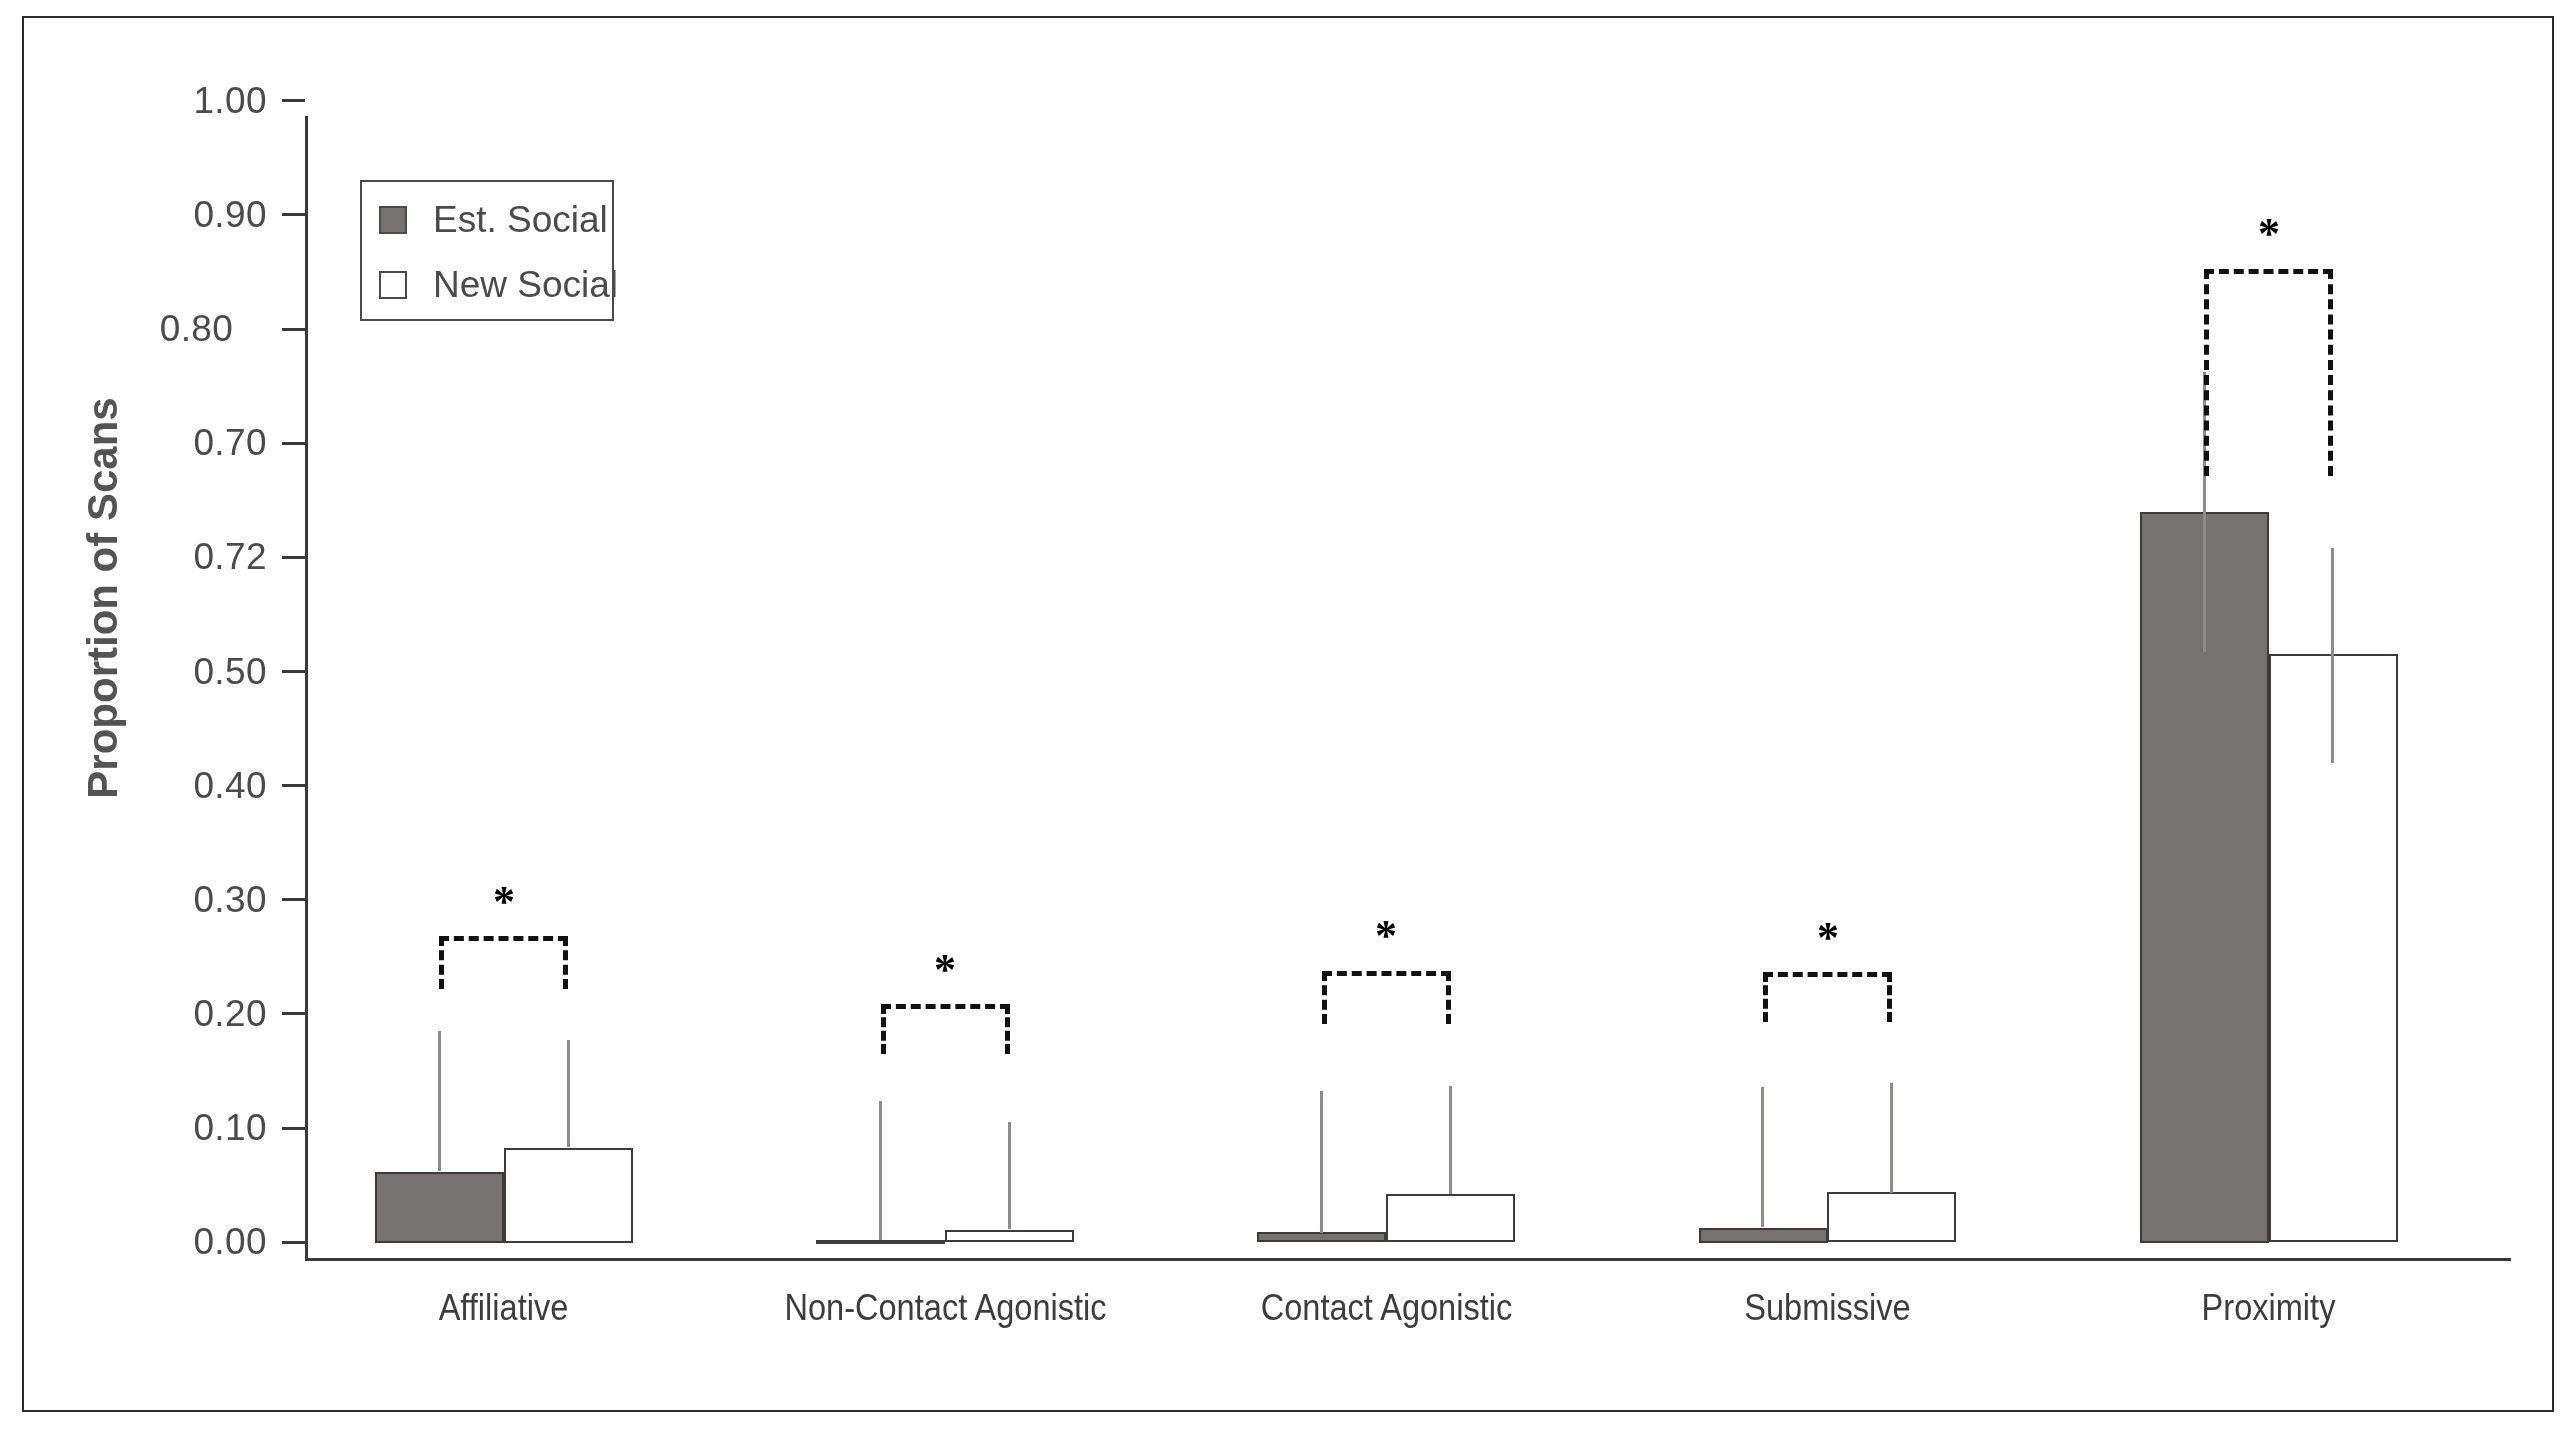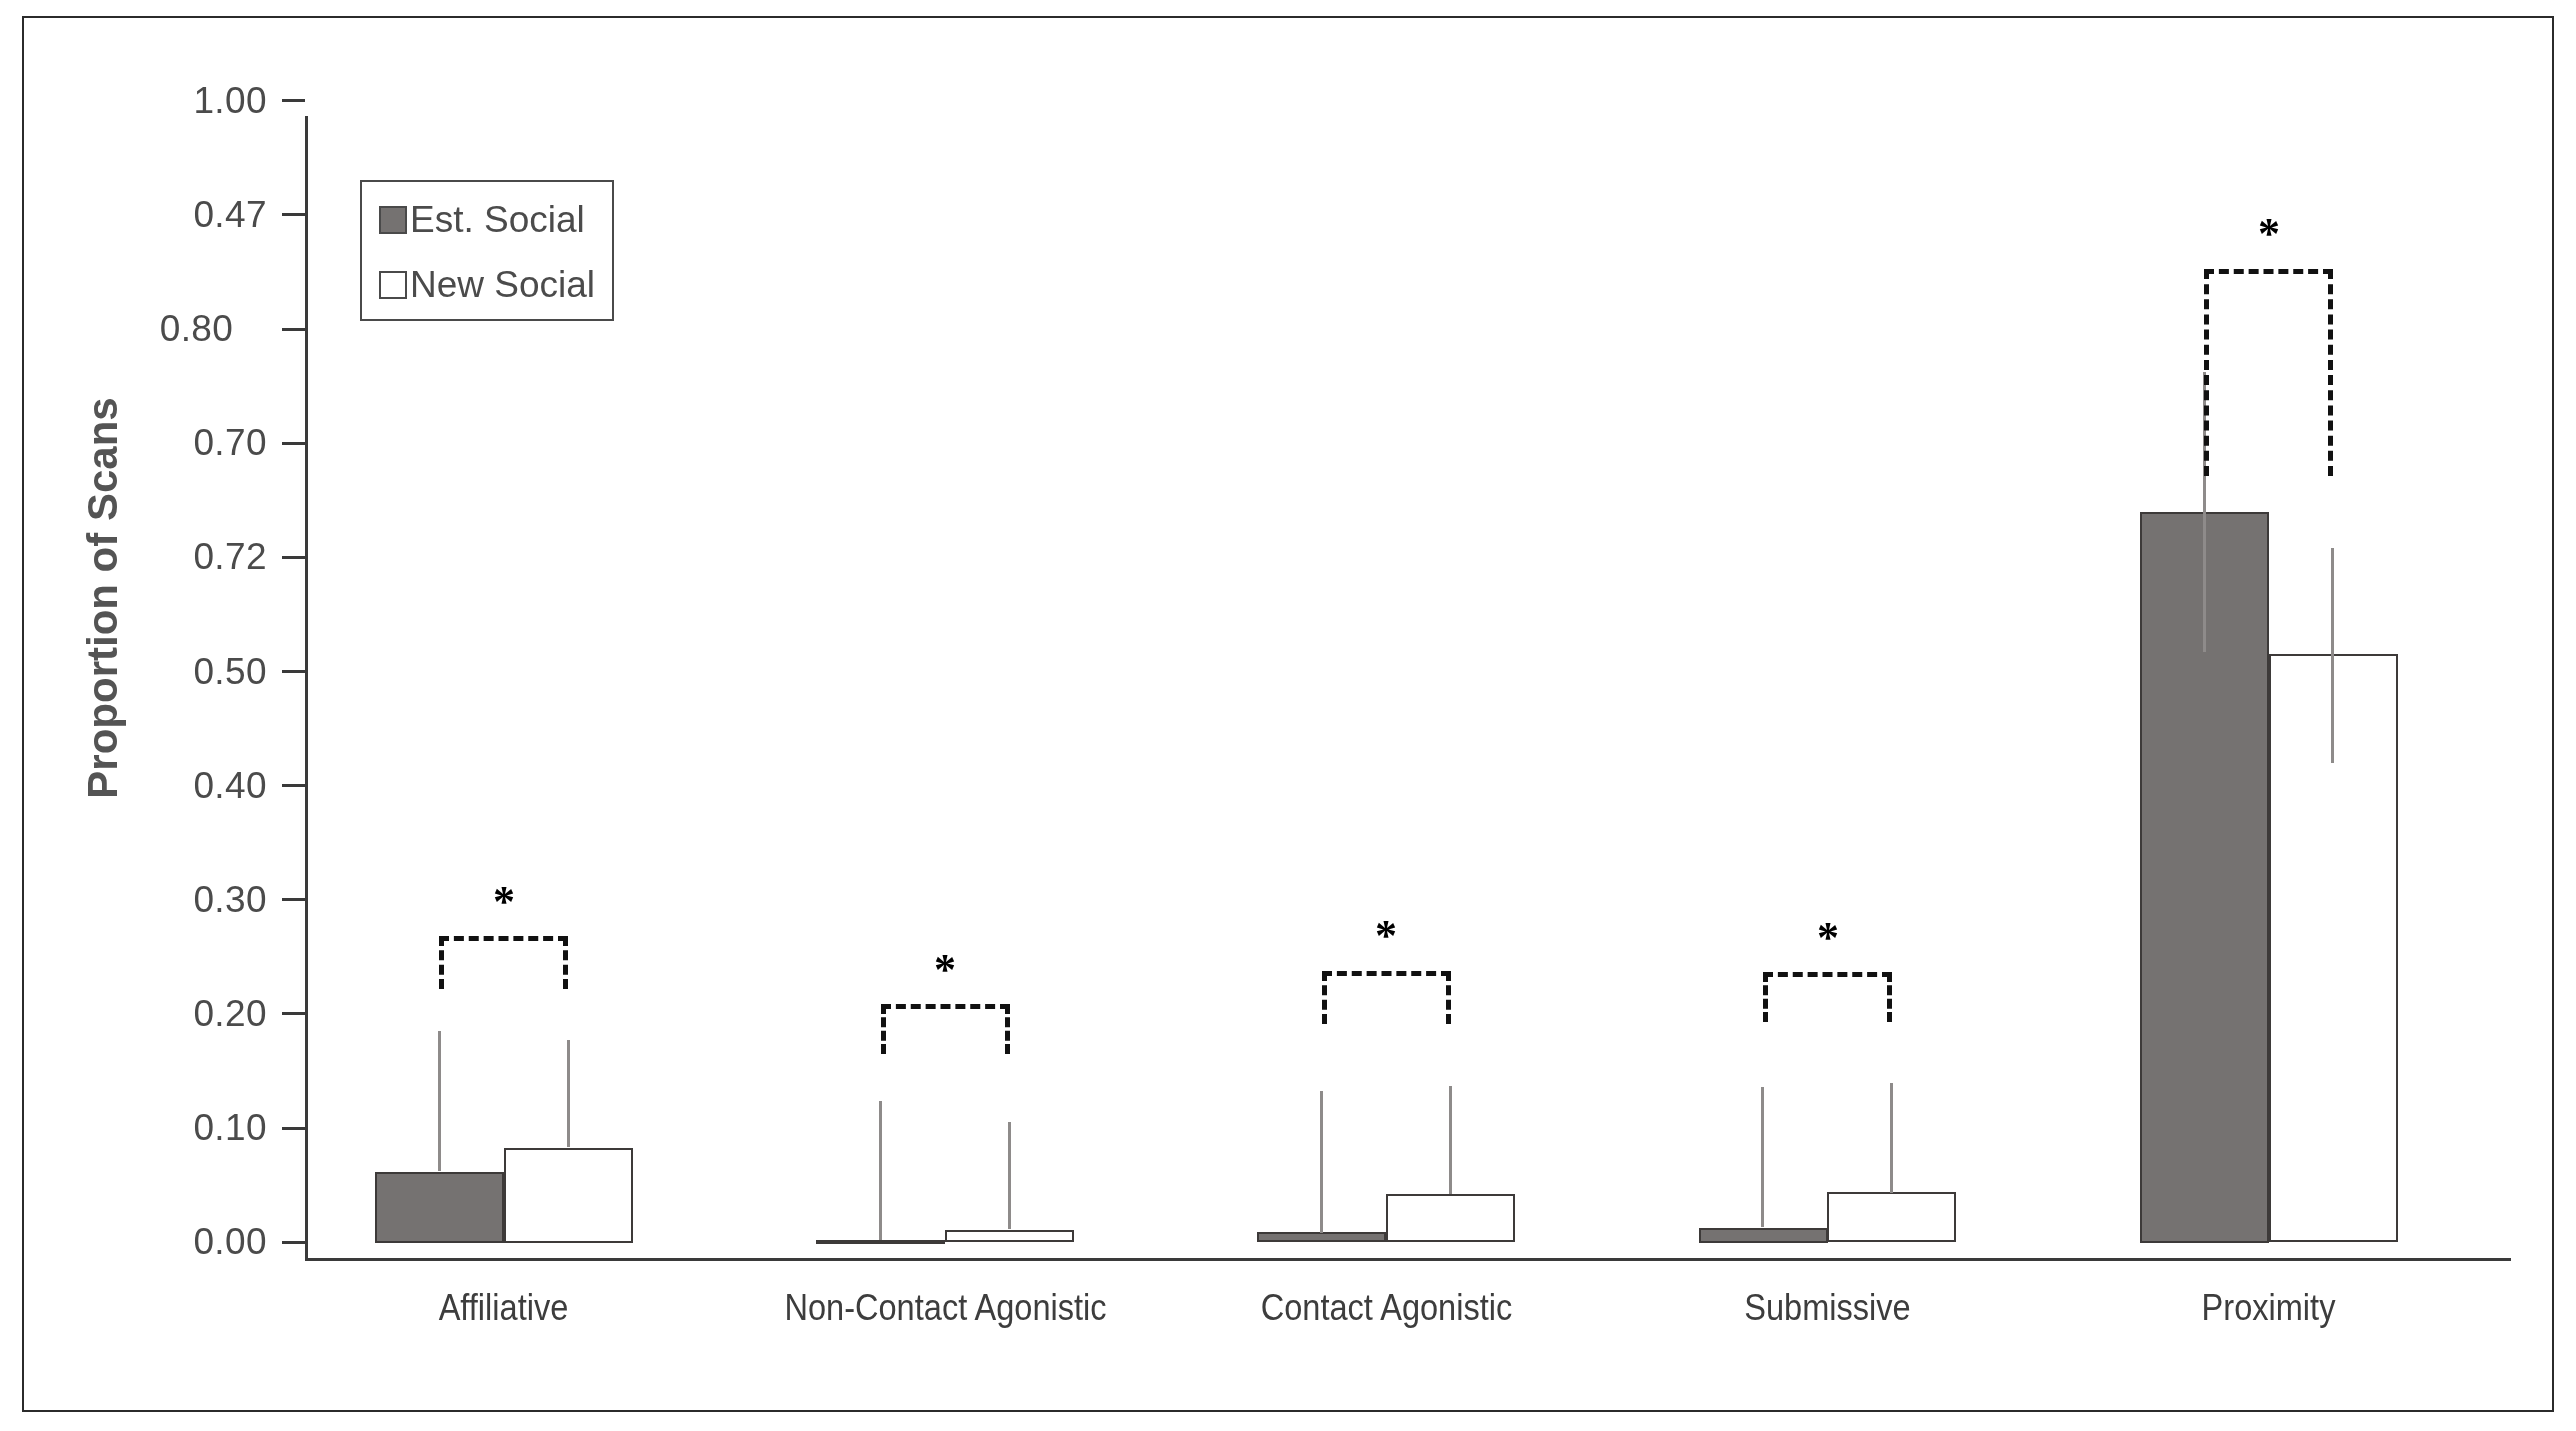--- a/index.html
+++ b/index.html
@@ -137,21 +137,21 @@
     width:254px;height:141px;
     border:2.3px solid #4a4a4a;
     background:#fff;
     box-sizing:border-box;
   }
   .legend-row{
     position:absolute;
     left:17px;
     display:flex;
     align-items:center;
-    gap:3px;
+    gap:26px;
   }
   .legend-row.r0{ top:17px; }
   .legend-row.r1{ top:82px; }
   .legend-swatch{
     width:28px;height:28px;
     border:2.3px solid #4a4a4a;
     box-sizing:border-box;
     flex:0 0 auto;
   }
   .legend-swatch.est{ background:#757271; }
@@ -180,21 +180,21 @@
         <div class="ytick" style="top: 538px;"></div>
         <div class="ytick" style="top: 652px;"></div>
         <div class="ytick" style="top: 766px;"></div>
         <div class="ytick" style="top: 880px;"></div>
         <div class="ytick" style="top: 994px;"></div>
         <div class="ytick" style="top: 1109px;"></div>
         <div class="ytick" style="top: 1223px;"></div>
       </div>
     <div id="ylabels">
         <div class="ytick-label" style="top: 83px;">1.00</div>
-        <div class="ytick-label" style="top: 197px;">0.47</div>
+        <div class="ytick-label" style="top: 197px;">0.90</div>
         <div class="ytick-label" style="top: 311px; text-align: center;">0.80</div>
         <div class="ytick-label" style="top: 425px; text-align: right;">0.70</div>
         <div class="ytick-label" style="top: 539px;">0.72</div>
         <div class="ytick-label" style="top: 654px;">0.50</div>
         <div class="ytick-label" style="top: 768px;">0.40</div>
         <div class="ytick-label" style="top: 882px;">0.30</div>
         <div class="ytick-label" style="top: 996px;">0.20</div>
         <div class="ytick-label" style="top: 1110px;">0.10</div>
         <div class="ytick-label" style="top: 1224px;">0.00</div>
       </div>

